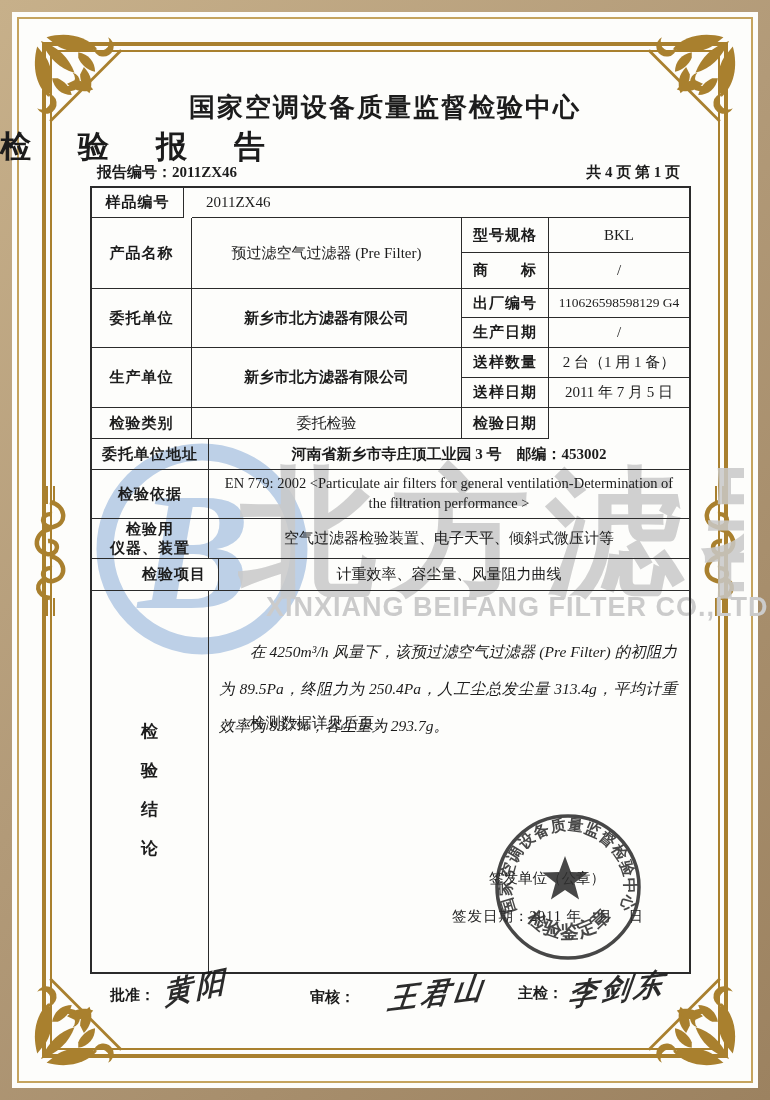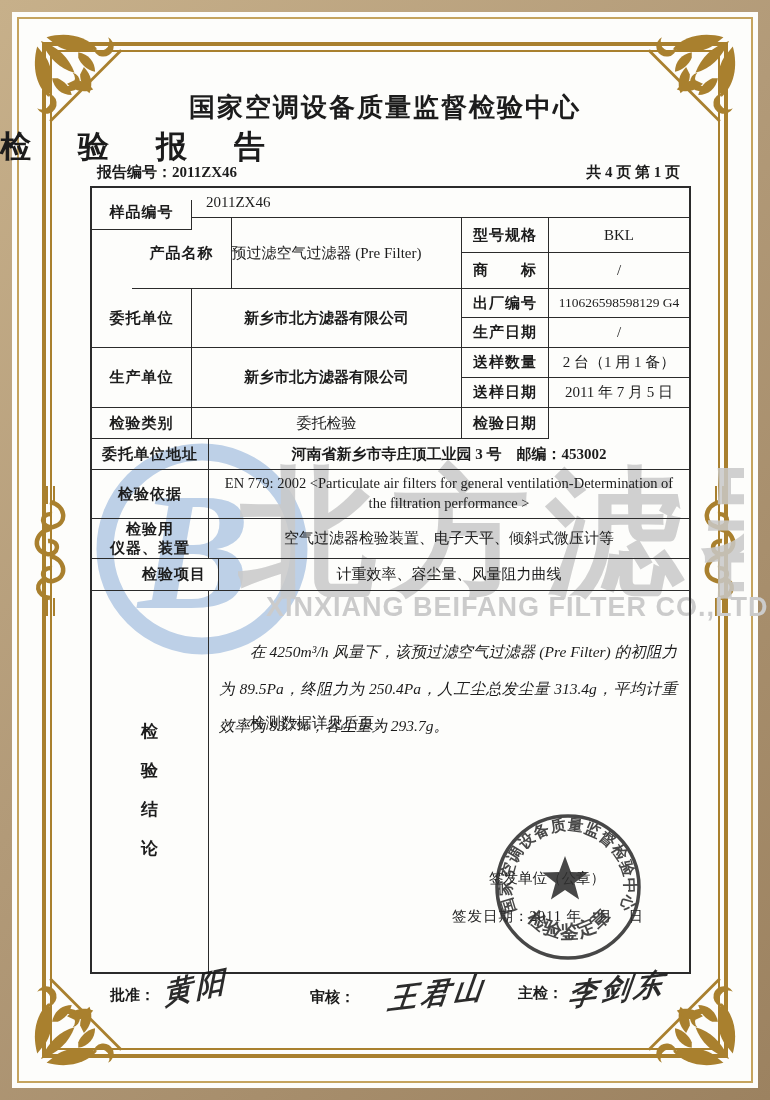--- a/index.html
+++ b/index.html
@@ -160,24 +160,24 @@
     <div class="wm-en">XINXIANG BEIFANG FILTER CO.,LTD.</div>
   </div>
 
   <div class="hdr-name">国家空调设备质量监督检验中心</div>
   <div class="hdr-title">检　验　报　告</div>
   <div class="hdr-no">报告编号：2011ZX46</div>
   <div class="hdr-page">共 4 页 第 1 页</div>
 
   <div class="tbl">
 
-    <div class="cell lab bR bB" style="left:0;top:12px;width:100px;height:30px;font-family:Liberation Mono, monospace;">样品编号</div>
+    <div class="cell lab bR bB" style="left:0;top:0;width:92px;height:30px;">样品编号</div>
     <div class="cell bB left" style="left:100px;top:0;width:497px;height:30px;">2011ZX46</div>
 
-    <div class="cell lab bR bB" style="left:0;top:30px;width:100px;height:71px;margin-left:40px;">产品名称</div>
+    <div class="cell lab bR bB" style="left:0;top:30px;width:100px;height:71px;">产品名称</div>
     <div class="cell bR bB" style="left:100px;top:30px;width:270px;height:71px;">预过滤空气过滤器 (Pre Filter)</div>
     <div class="cell lab bR bB" style="left:370px;top:30px;width:87px;height:35px;">型号规格</div>
     <div class="cell bB" style="left:457px;top:30px;width:140px;height:35px;">BKL</div>
     <div class="cell lab bR bB" style="left:370px;top:65px;width:87px;height:36px;">商　　标</div>
     <div class="cell bB" style="left:457px;top:65px;width:140px;height:36px;">/</div>
 
     <div class="cell lab bR bB" style="left:0;top:101px;width:100px;height:59px;">委托单位</div>
     <div class="cell bR bB" style="left:100px;top:101px;width:270px;height:59px;font-weight:bold;">新乡市北方滤器有限公司</div>
     <div class="cell lab bR bB" style="left:370px;top:101px;width:87px;height:29px;">出厂编号</div>
     <div class="cell bB" style="left:457px;top:101px;width:140px;height:29px;font-size:13.5px;">110626598598129 G4</div>

